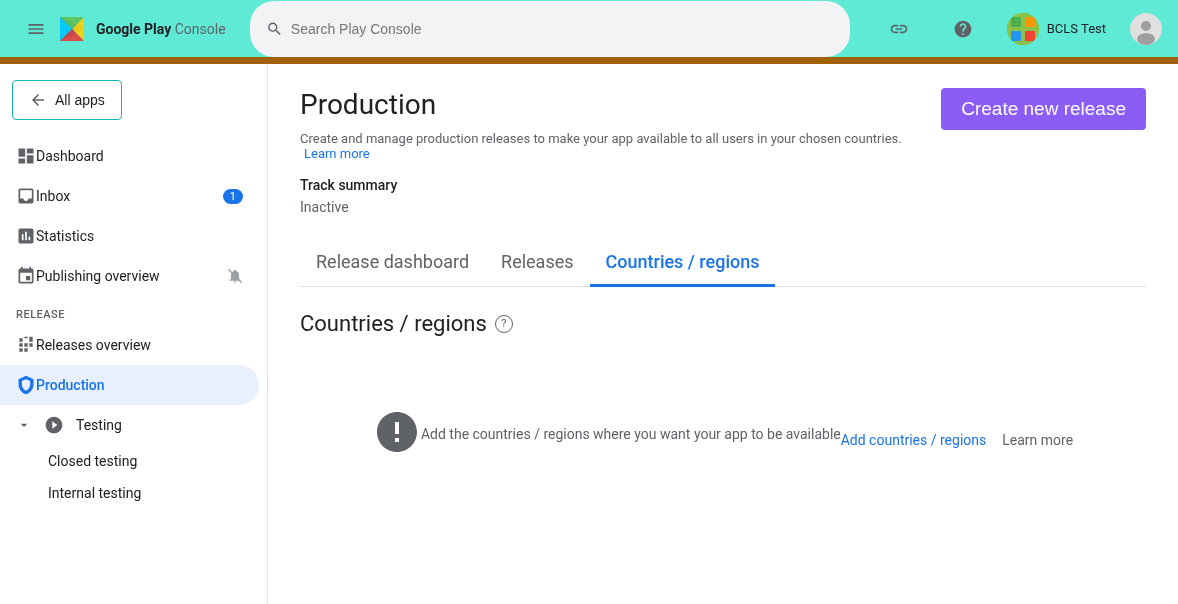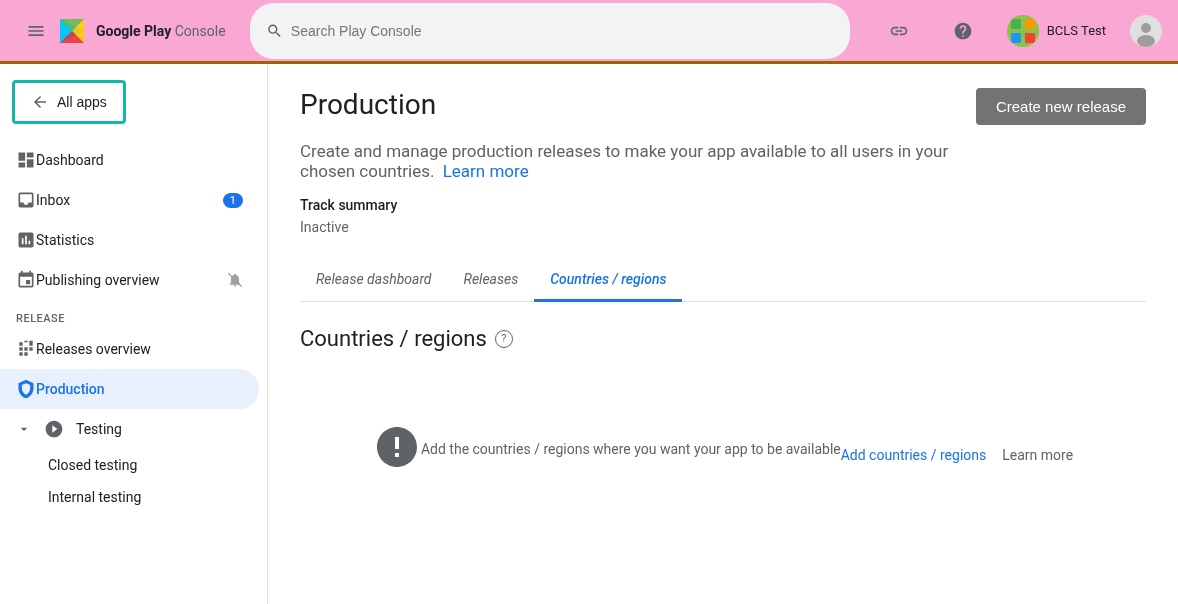--- a/index.html
+++ b/index.html
@@ -1,21 +1,21 @@
 <!DOCTYPE html>
 <html><head>
   <meta charset="utf-8">
   <style>
     * { box-sizing: border-box; margin: 0; padding: 0; }
     body { font-family: 'Roboto', Arial, sans-serif; background: #fff; color: #202124; font-size: 14px; display: flex; flex-direction: column; height: 604px; width: 1178px; overflow: hidden; }
 
     
     .top-nav {
       display: flex; align-items: center; height: 64px; padding: 0 16px;
-      border-bottom: 3px solid #a16207; background: #f9a8d4; flex-shrink: 0;
+      border-bottom: 7px solid #a16207; background: #5eead4; flex-shrink: 0;
     }
     .hamburger-btn { width: 40px; height: 40px; display: flex; align-items: center; justify-content: center; cursor: pointer; border-radius: 50%; border: none; background: transparent; }
     .logo-area { display: flex; align-items: center; gap: 8px; margin-right: 24px; }
     .logo-icon { width: 32px; height: 32px; }
     .logo-text { font-size: 14px; color: #5f6368; }
     .logo-text strong { color: #202124; }
     .search-bar {
       flex: 1; max-width: 600px; height: 56px; display: flex; align-items: center;
       background: #f1f3f4; border-radius: 24px; padding: 0 16px; gap: 8px;
     }
@@ -30,21 +30,21 @@
     
     .main-layout { display: flex; flex: 1; overflow: hidden; }
 
     
     .sidebar {
       width: 268px; flex-shrink: 0; border-right: 1px solid #e0e0e0;
       overflow-y: auto; padding: 8px 0;
     }
     .sidebar-back-btn {
       display: flex; align-items: center; gap: 8px; padding: 10px 16px;
-      cursor: pointer; border: 3px solid #14b8a6; border-radius: 4px; margin: 8px 12px 16px;
+      cursor: pointer; border: 1px solid #14b8a6; border-radius: 4px; margin: 8px 12px 16px;
       background: #fff; font-size: 14px; color: #202124;
     }
     .sidebar-item {
       display: flex; align-items: center; padding: 10px 16px;
       cursor: pointer; border-radius: 0 24px 24px 0; margin-right: 8px;
       color: #202124; font-size: 14px; position: relative;
     }
     .sidebar-item.active { background: #e8f0fe; color: #1a73e8; font-weight: 500; }
     .sidebar-item .badge {
       margin-left: auto; background: #1a73e8; color: #fff; border-radius: 10px;
@@ -64,37 +64,37 @@
     .testing-row {
       display: flex; align-items: center; gap: 12px; padding: 10px 16px;
       cursor: pointer; border-radius: 0 24px 24px 0; margin-right: 8px; font-size: 14px; color: #202124;
     }
 
     
     .main-content { flex: 1; overflow-y: auto; padding: 24px 32px; }
 
     .page-header { display: flex; align-items: flex-start; justify-content: space-between; margin-bottom: 16px; }
     .page-title { font-size: 28px; font-weight: 400; color: #202124; }
-    .page-subtitle { font-size: 17px; color: #5f6368; margin-top: 20px; }
+    .page-subtitle { font-size: 13px; color: #5f6368; margin-top: 10px; }
     .page-subtitle a { color: #1a73e8; text-decoration: none; }
 
     .create-release-btn {
-      background: #737373; color: #fff; border: none; border-radius: 4px;
-      padding: 10px 20px; font-size: 15px; font-weight: 500; cursor: pointer;
+      background: #8b5cf6; color: #fff; border: none; border-radius: 4px;
+      padding: 10px 20px; font-size: 19px; font-weight: 500; cursor: pointer;
       white-space: nowrap;
     }
 
     .track-summary { margin-bottom: 24px; }
     .track-summary-title { font-size: 14px; font-weight: 500; color: #202124; margin-bottom: 6px; }
     .track-status { font-size: 14px; color: #5f6368; }
 
     .tabs { display: flex; gap: 0; border-bottom: 1px solid #e0e0e0; margin-bottom: 24px; }
     .tab {
-      padding: 12px 16px; font-size: 14px; cursor: pointer; color: #5f6368;
-      border-bottom: 3px solid transparent; margin-bottom: -1px; font-style: italic;
+      padding: 12px 16px; font-size: 18px; cursor: pointer; color: #5f6368;
+      border-bottom: 3px solid transparent; margin-bottom: -1px;
     }
     .tab.active { color: #1a73e8; border-bottom-color: #1a73e8; font-weight: 500; }
 
     .section-title { display: flex; align-items: center; gap: 8px; font-size: 22px; font-weight: 400; margin-bottom: 32px; }
     .help-icon { width: 18px; height: 18px; border-radius: 50%; border: 1.5px solid #5f6368; display: flex; align-items: center; justify-content: center; font-size: 11px; color: #5f6368; cursor: pointer; }
 
     .empty-state { display: flex; flex-direction: row; align-items: center; justify-content: center; padding: 40px 0; }
     .empty-icon { margin-bottom: 16px; color: #5f6368; }
     .empty-text { font-size: 14px; color: #5f6368; margin-bottom: 12px; }
     .empty-actions { display: flex; gap: 16px; align-items: center; }

